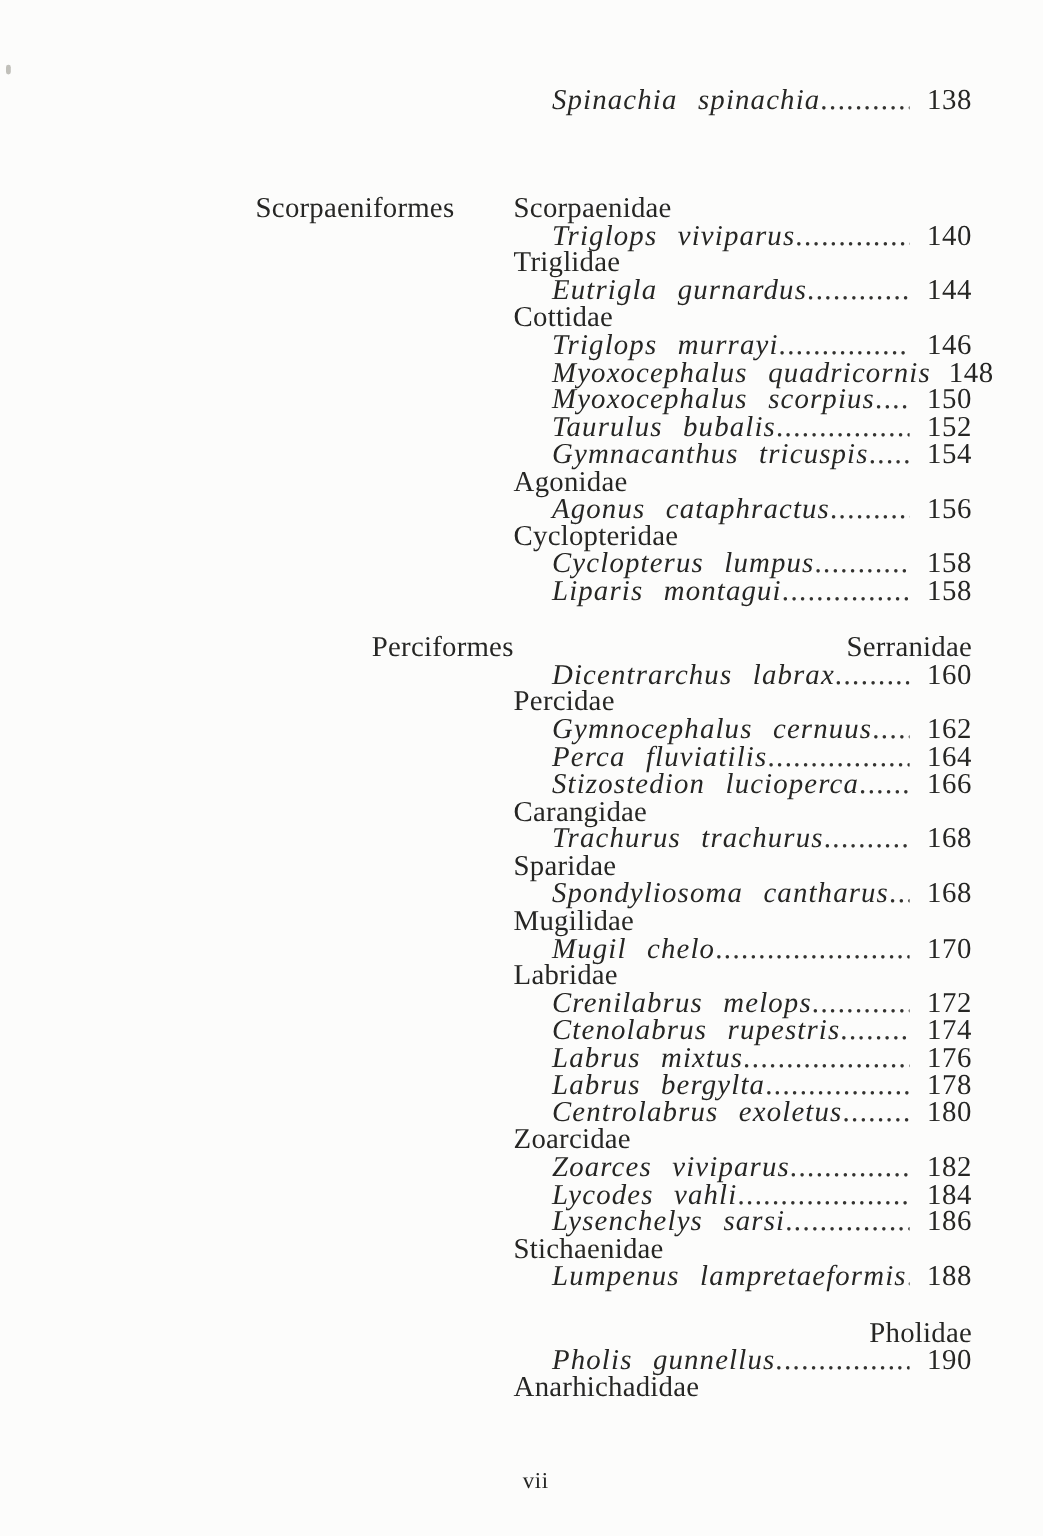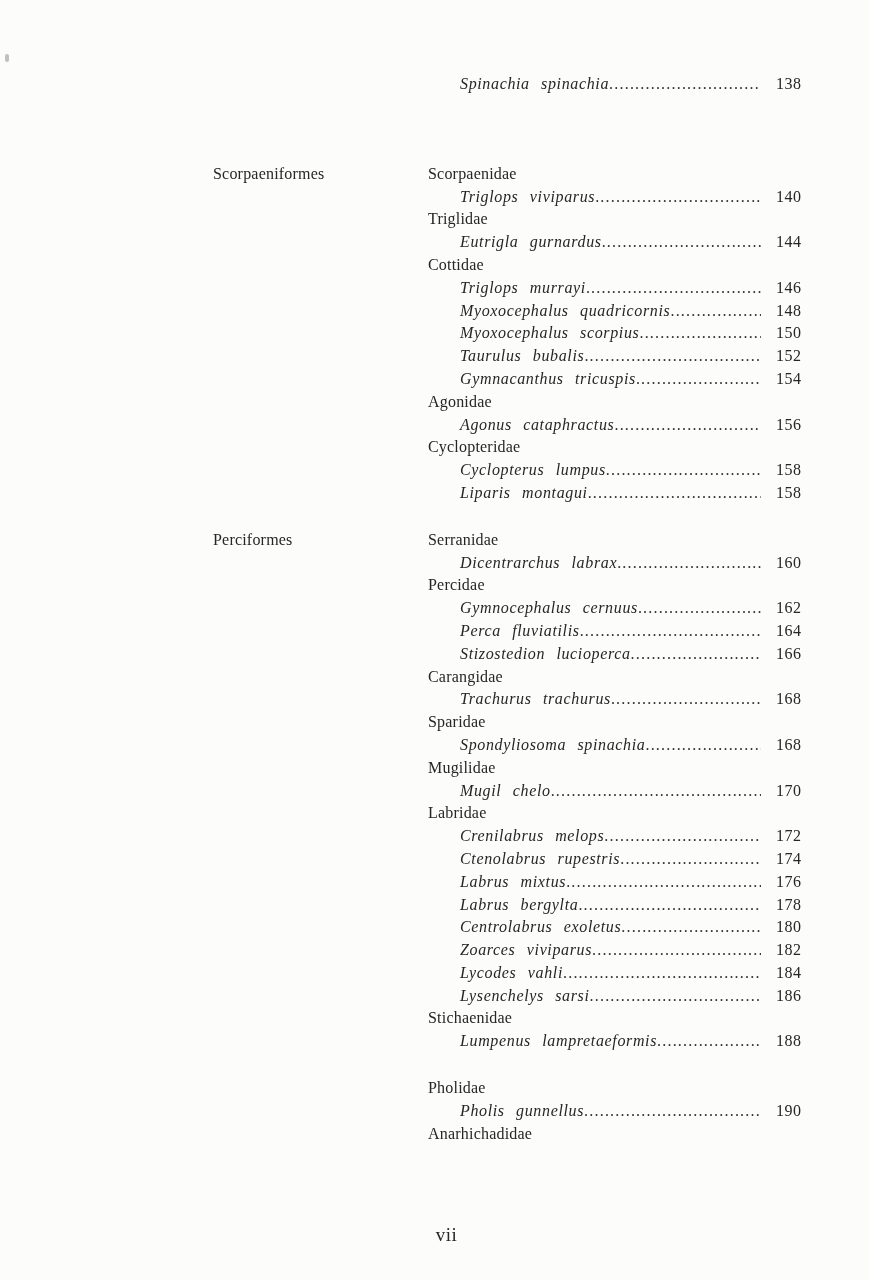--- a/index.html
+++ b/index.html
@@ -30,26 +30,26 @@
     position: absolute;
     top: 73px;
     left: 0;
     right: 0;
   }
   .row {
     display: flex;
     align-items: baseline;
     padding-left: 213px;
     padding-right: 59px;
-    font-size: 16px;
+    font-size: 24px;
     line-height: 22.8px;
     white-space: nowrap;
   }
   .gap-top     { margin-top: 67px; }
-  .gap-section { margin-top: 24px; }
+  .gap-section { margin-top: 24px; text-align: right; }
   .order-cell {
     width: 215px;
     flex: 0 0 215px;
     letter-spacing: .2px;
   }
   .family-name {
     flex: 1;
     letter-spacing: .2px;
   }
   .entry {
@@ -262,21 +262,21 @@
       <span class="pagenum">168</span>
     </div>
   </div>
         <div class="row">
     <div class="order-cell"></div>
     <div class="family-name">Sparidae</div>
   </div>
         <div class="row">
     <div class="order-cell"></div>
     <div class="entry">
-      <span class="species-name">Spondyliosoma spinachia</span>
+      <span class="species-name">Spondyliosoma cantharus</span>
       <span class="dots"></span>
       <span class="pagenum">168</span>
     </div>
   </div>
         <div class="row">
     <div class="order-cell"></div>
     <div class="family-name">Mugilidae</div>
   </div>
         <div class="row">
     <div class="order-cell"></div>
@@ -322,20 +322,24 @@
       <span class="pagenum">178</span>
     </div>
   </div>
         <div class="row">
     <div class="order-cell"></div>
     <div class="entry">
       <span class="species-name">Centrolabrus exoletus</span>
       <span class="dots"></span>
       <span class="pagenum">180</span>
     </div>
+  </div>
+        <div class="row">
+    <div class="order-cell"></div>
+    <div class="family-name">Zoarcidae</div>
   </div>
         <div class="row">
     <div class="order-cell"></div>
     <div class="entry">
       <span class="species-name">Zoarces viviparus</span>
       <span class="dots"></span>
       <span class="pagenum">182</span>
     </div>
   </div>
         <div class="row">

